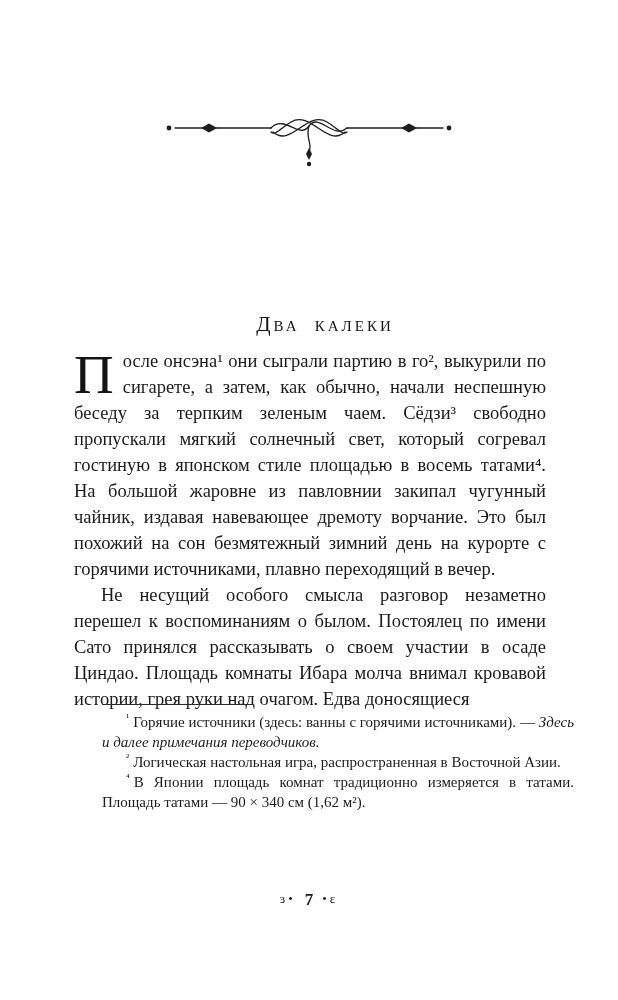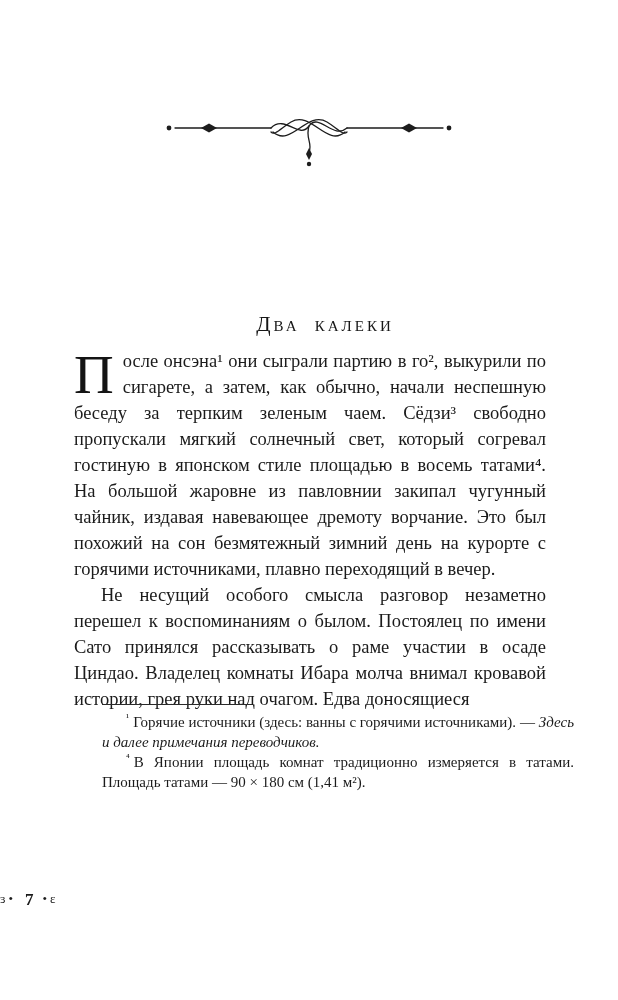--- a/index.html
+++ b/index.html
@@ -78,20 +78,21 @@
     font-size: 10.5px;
     line-height: 0;
     margin-right: 4px;
   }
   .footnote em { font-style: italic; }
   .page-footer {
     position: absolute;
     top: 890px;
     left: 0;
     width: 100%;
+    text-align: center;
     font-size: 15px;
     color: #1b1b1b;
   }
   .page-footer .orn {
     font-size: 13px;
     letter-spacing: 3px;
     position: relative;
     top: -2px;
   }
   .page-footer .num {
@@ -123,26 +124,27 @@
         <polygon points="160,38 163,44 160,50 157,44"></polygon>
         <circle cx="160" cy="54" r="2.2"></circle>
       </g>
     </svg>
   </div>
 
   <h1 class="chapter-title">Два калеки</h1>
 
   <section class="body-text">
     <p><span class="dropcap">П</span><span>осле онсэна¹ они сыграли партию в го², выкурили по сигарете, а затем, как обычно, начали неспешную беседу за терпким зеленым  чаем. Сёдзи³ свободно пропускали мягкий солнечный свет, который согревал гостиную в японском стиле площадью в восемь татами⁴. На большой жаровне из павловнии закипал чугунный чайник, издавая навевающее дремоту ворчание. Это был похожий на сон безмятежный зимний день на курорте с горячими источниками, плавно переходящий в вечер.</span></p>
-    <p class="para-indent">Не несущий особого смысла разговор незаметно перешел к воспоминаниям о былом. Постоялец по имени Сато принялся рассказывать о раме участии в осаде Циндао. Владелец комнаты Ибара молча внимал кровавой истории, грея руки над очагом. Едва доносящиеся</p>
+    <p class="para-indent">Не несущий особого смысла разговор незаметно перешел к воспоминаниям о былом. Постоялец по имени Сато принялся рассказывать о своем участии в осаде Циндао. Площадь комнаты Ибара молча внимал кровавой истории, грея руки над очагом. Едва доносящиеся</p>
   </section>
 
   <section class="footnotes">
     <div class="footnote-separator"></div>
     <p class="footnote"><sup>¹</sup><span>Горячие источники (здесь: ванны с горячими источниками). — </span><em>Здесь и далее примечания переводчиков.</em></p>
-    <p class="footnote"><sup>⁴</sup><span>В Японии площадь комнат традиционно измеряется в татами. Площадь татами — 90 × 180 см (1,41 м²).</span></p>
+    <p class="footnote"><sup>²</sup><span>Логическая настольная игра, распространенная в Восточной Азии.</span></p>
+    <p class="footnote"><sup>⁴</sup><span>В Японии площадь комнат традиционно измеряется в татами. Площадь татами — 90 × 340 см (1,62 м²).</span></p>
   </section>
 
   <footer class="page-footer">
     <span class="orn">ɜ•</span><span class="num">7</span><span class="orn">•ɛ</span>
   </footer>
 
 </div>
 
 </body></html>

